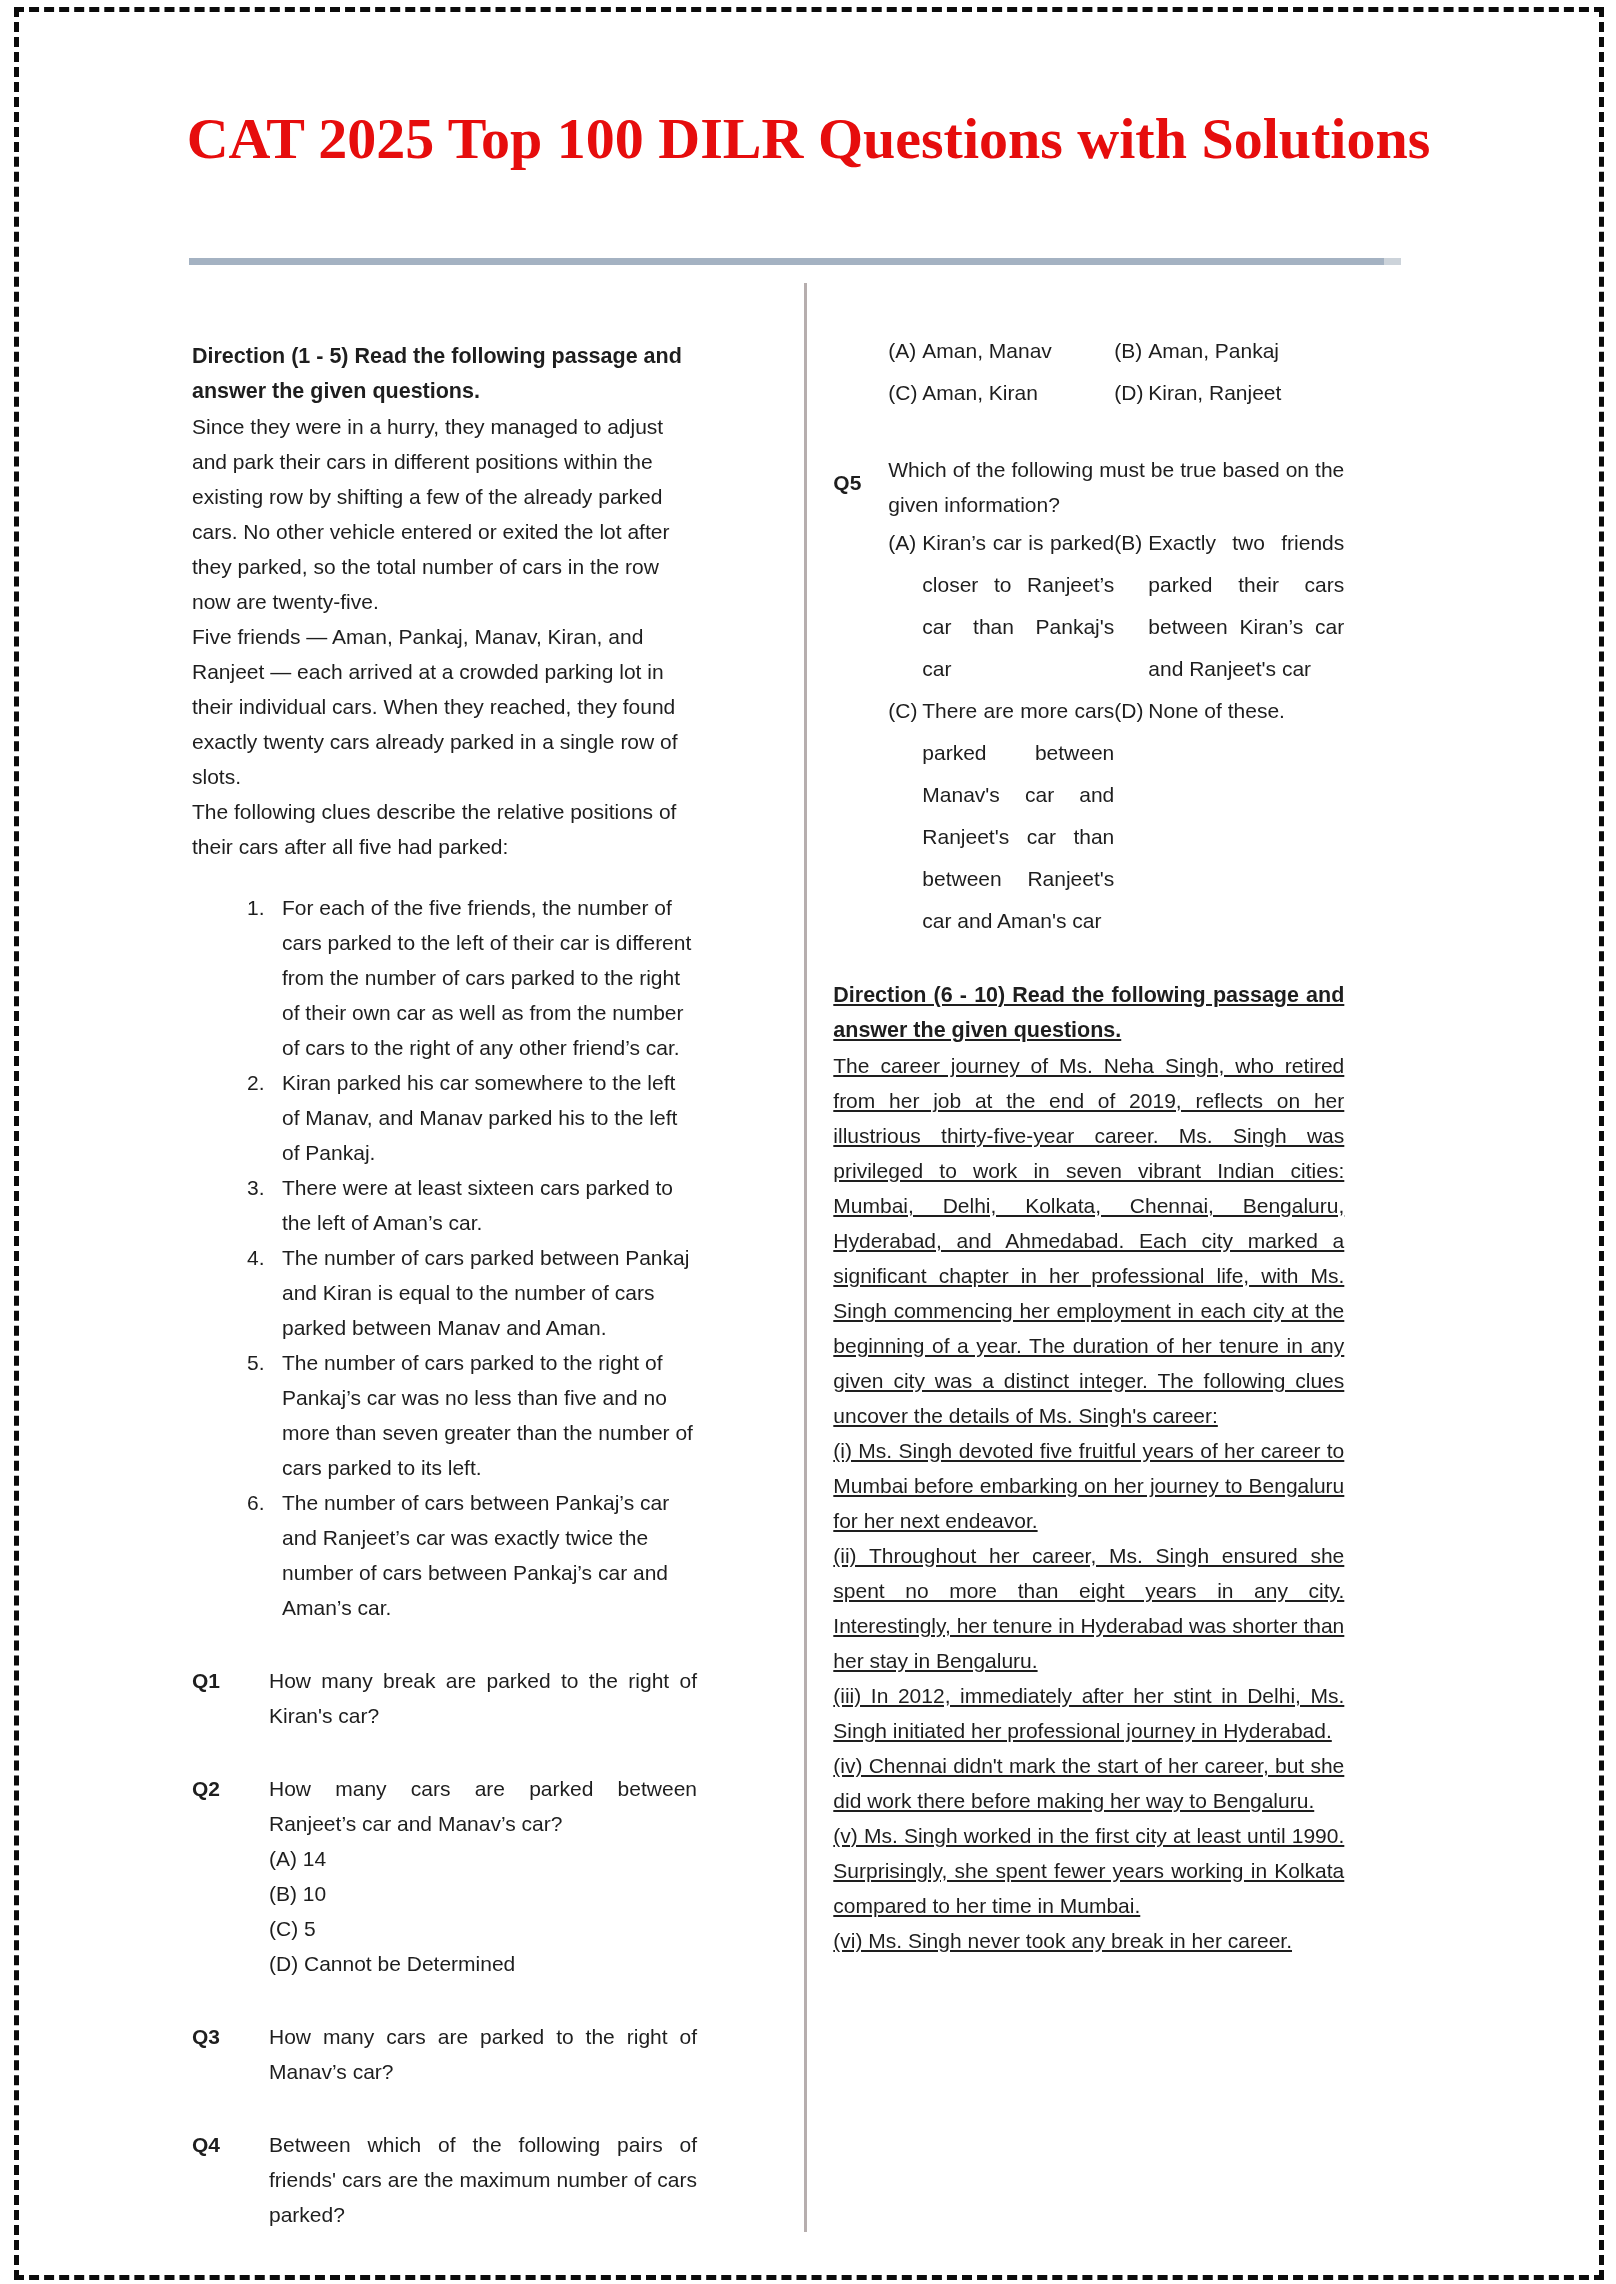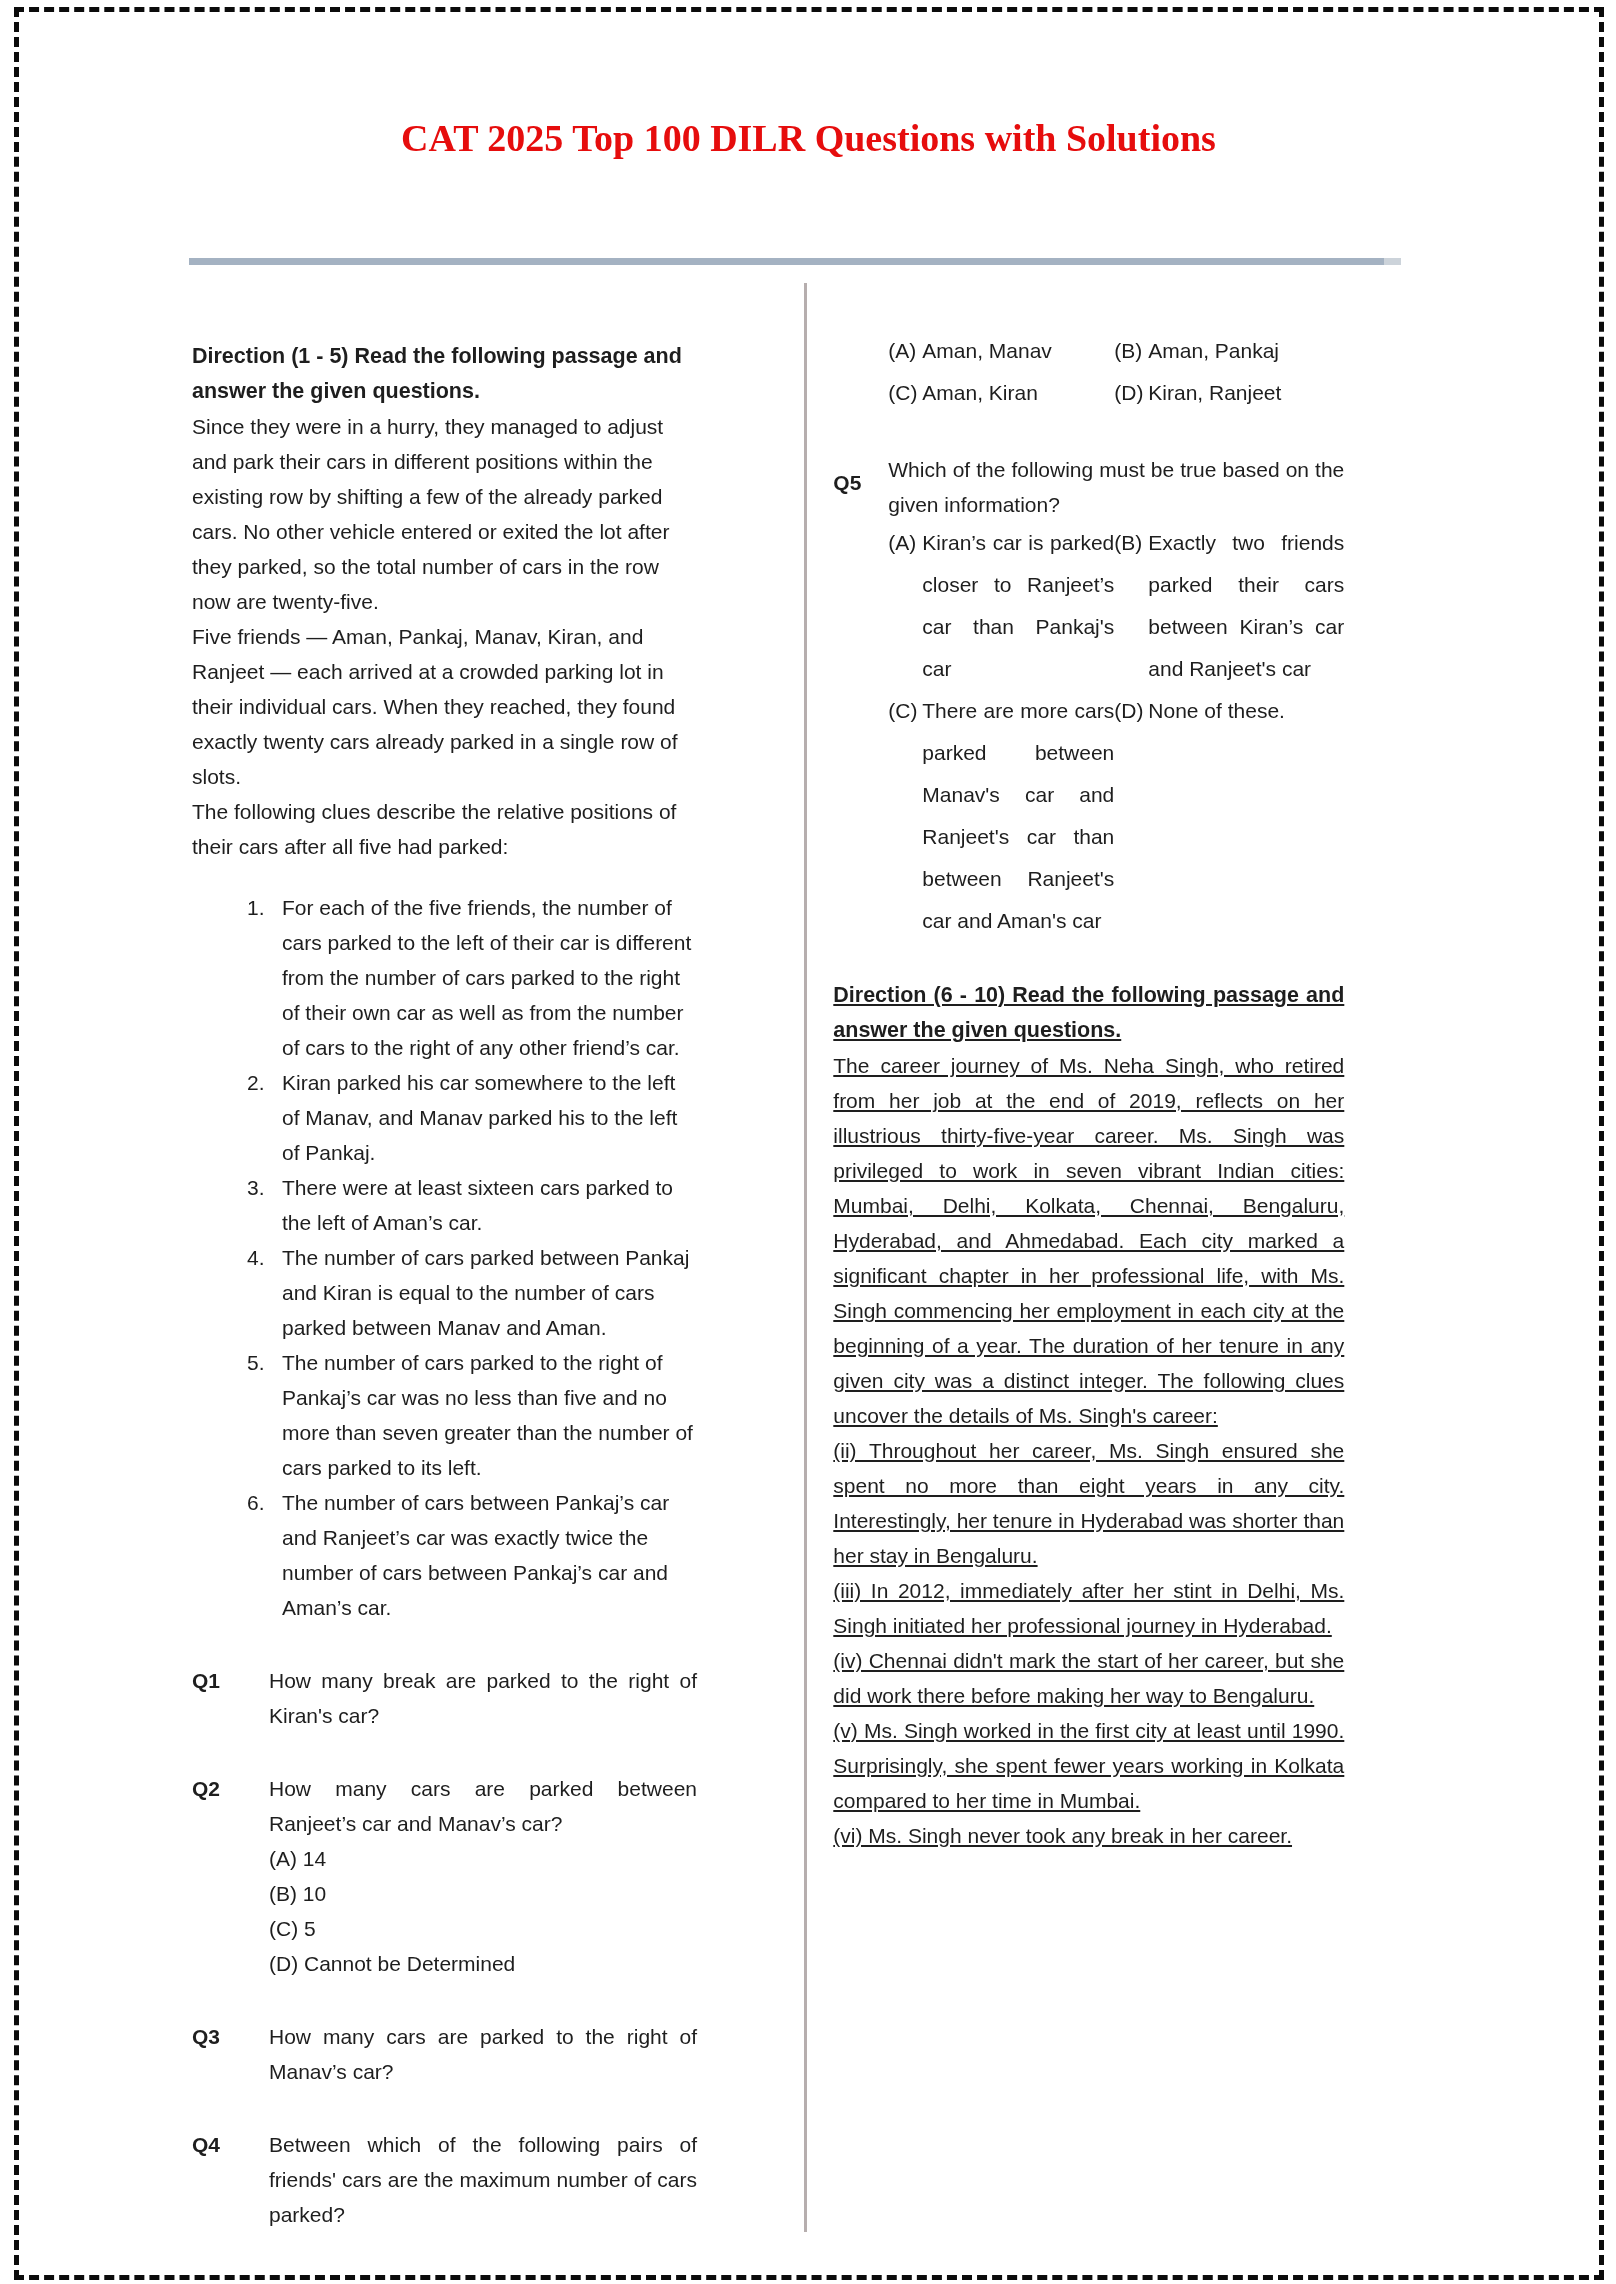--- a/index.html
+++ b/index.html
@@ -8,21 +8,21 @@
     font-family:"Liberation Sans", sans-serif;color:#1e1e1e;
     font-size:21px;line-height:35px;overflow:hidden;
   }
   .border-overlay{
     position:absolute;left:14.3px;top:6.5px;right:13px;bottom:3.9px;
     border:5.9px dashed #0b0b0b;pointer-events:none;
   }
   .title{
     margin:0;padding-top:112px;text-align:center;
     font-family:"Liberation Serif", serif;font-weight:bold;
-    font-size:38px;line-height:53px;color:#e60d0d;
+    font-size:58px;line-height:53px;color:#e60d0d;
   }
   .rule{
     width:1212px;height:7.2px;margin:93px 0 0 189px;
     background:linear-gradient(to right,#a4b2c2 0px,#a4b2c2 1195px,#ccd3da 1195px,#ccd3da 1212px);
   }
   .cols{display:flex;align-items:stretch;margin:18px 0 0 192px;}
   .col-left{width:505px;padding-top:11.7px;flex:none;}
   .col-divider{width:3.3px;background:#b6aeae;margin-left:107px;flex:none;}
   .col-right{width:511px;margin-left:26px;padding-top:11.7px;flex:none;}
 
@@ -178,20 +178,21 @@
           <div class="opt-cell cell-b">
             <span class="opt-label">(D)</span>
             <div class="opt-text plain">None of these.</div>
           </div>
         </div>
       </div>
     </div>
 
     <div class="dir-heading dir2 justify">Direction (6 - 10) Read the following passage and answer the given questions.</div>
     <p class="para justify">The career journey of Ms. Neha Singh, who retired from her job at the end of 2019, reflects on her illustrious thirty-five-year career. Ms. Singh was privileged to work in seven vibrant Indian cities: Mumbai, Delhi, Kolkata, Chennai, Bengaluru, Hyderabad, and Ahmedabad. Each city marked a significant chapter in her professional life, with Ms. Singh commencing her employment in each city at the beginning of a year. The duration of her tenure in any given city was a distinct integer. The following clues uncover the details of Ms. Singh's career:</p>
+    <p class="para justify">(i) Ms. Singh devoted five fruitful years of her career to Mumbai before embarking on her journey to Bengaluru for her next endeavor.</p>
     <p class="para justify">(ii) Throughout her career, Ms. Singh ensured she spent no more than eight years in any city. Interestingly, her tenure in Hyderabad was shorter than her stay in Bengaluru.</p>
     <p class="para justify">(iii) In 2012, immediately after her stint in Delhi, Ms. Singh initiated her professional journey in Hyderabad.</p>
     <p class="para justify">(iv) Chennai didn't mark the start of her career, but she did work there before making her way to Bengaluru.</p>
     <p class="para justify">(v) Ms. Singh worked in the first city at least until 1990. Surprisingly, she spent fewer years working in Kolkata compared to her time in Mumbai.</p>
     <p class="para justify">(vi) Ms. Singh never took any break in her career.</p>
 
   </div>
 </div>
 
 

